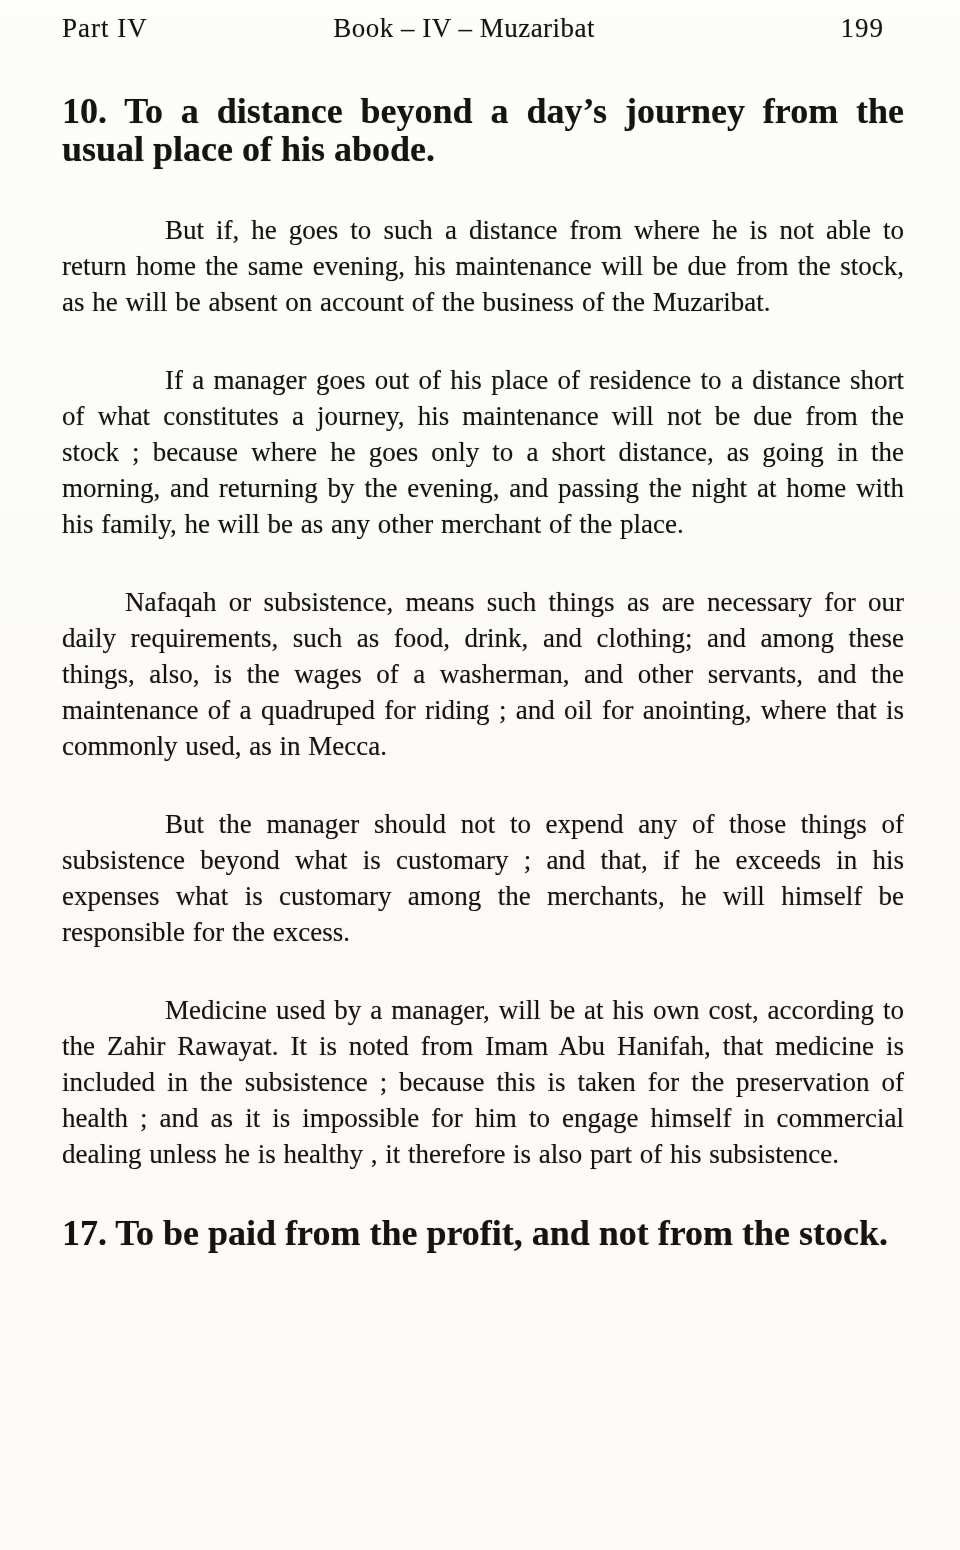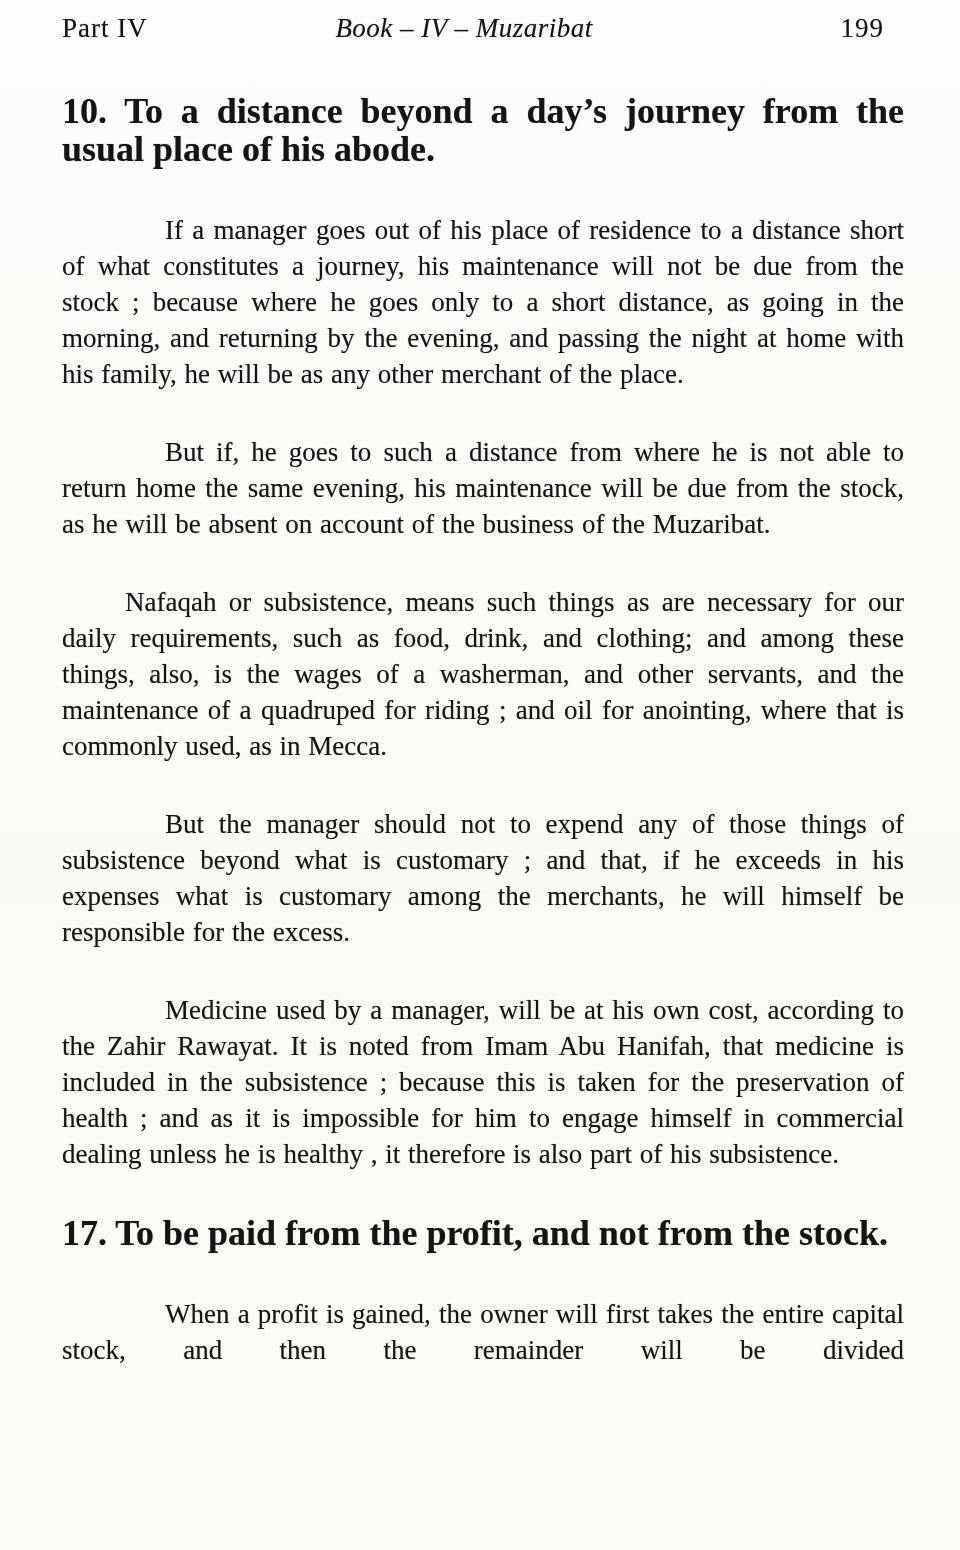--- a/index.html
+++ b/index.html
@@ -27,21 +27,20 @@
   .running-head {
     display: flex;
     justify-content: space-between;
     align-items: baseline;
     margin-bottom: 46px;
   }
   .rh-left {
     letter-spacing: 1px;
   }
   .rh-center {
-    font-style: italic;
     letter-spacing: 0.5px;
     transform: translateX(-30px);
     text-align: right;
   }
   .rh-right {
     letter-spacing: 1px;
     margin-right: 20px;
   }
 
   
@@ -75,30 +74,29 @@
 
   <div class="running-head">
     <span class="rh-left">Part IV</span>
     <span class="rh-center">Book – IV – Muzaribat</span>
     <span class="rh-right">199</span>
   </div>
 
   <div class="section">
     <h2 class="section-heading">10. To a distance beyond a day’s journey from the usual place of his abode.</h2>
 
+    <p class="para">But if, he goes to such a distance from where he is not able to return home the same evening, his maintenance will be due from the stock, as he will be absent on account of the business of the Muzaribat.</p>
+
     <p class="para">If a manager goes out of his place of residence to a distance short of what constitutes a journey, his maintenance will not be due from the stock ; because where he goes only to a short distance, as going in the morning, and returning by the evening, and passing the night at home with his family, he will be as any other merchant of the place.</p>
-
-    <p class="para">But if, he goes to such a distance from where he is not able to return home the same evening, his maintenance will be due from the stock, as he will be absent on account of the business of the Muzaribat.</p>
 
     <p class="para indent-sm">Nafaqah or subsistence, means such things as are necessary for our daily requirements, such as food, drink, and clothing; and among these things, also, is the wages of a washerman, and other servants, and the maintenance of a quadruped for riding ; and oil for anointing, where that is commonly used, as in Mecca.</p>
 
     <p class="para">But the manager should not to expend any of those things of subsistence beyond what is customary ; and that, if he exceeds in his expenses what is customary among the merchants, he will himself be responsible for the excess.</p>
 
     <p class="para">Medicine used by a manager, will be at his own cost, according to the Zahir Rawayat. It is noted from Imam Abu Hanifah, that medicine is included in the subsistence ; because this is taken for the preservation of health ; and as it is impossible for him to engage himself in commercial dealing unless he is healthy , it therefore is also part of his subsistence.</p>
   </div>
 
   <div class="section">
     <h2 class="section-heading">17. To be paid from the profit, and not from the stock.</h2>
 
-    <p class="para justify-last">When a profit is gained, the owner will first takes the entire capital stock, and then the remainder will be divided</p>
   </div>
 
 </div>
 
 </body></html>

